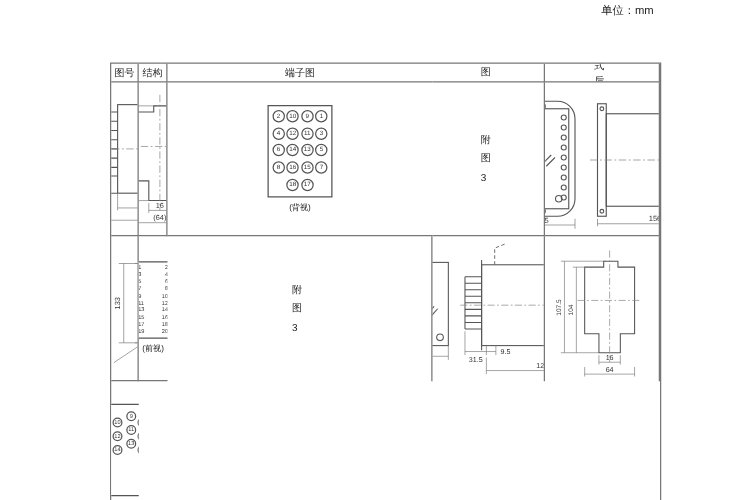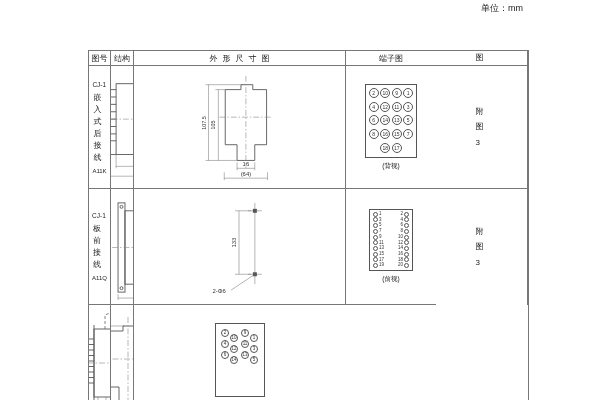--- a/index.html
+++ b/index.html
@@ -51,21 +51,20 @@
 <body>
 
 <div class="page">
 
   <div class="unit">单位：mm</div>
 
   <div class="tbl">
 
     <div class="cell hdr">图号</div>
     <div class="cell hdr">结构</div>
-    <div class="cell hdr sp">外形尺寸图</div>
     <div class="cell hdr lc">端子图</div>
 
     <div class="cell">
       <div class="vfig">附图3</div>
     </div>
     <div class="cell">
       <div class="vstruct">
         <div class="vtop">CJ-1</div>
         <div class="vmid">嵌入式后接线</div>
         <div class="vbot">A11K</div>
@@ -166,27 +165,20 @@
         <div class="circ c10">15</div>
         <div class="circ c10">7</div>
         <div class="circ c10" style="grid-column:2">18</div>
         <div class="circ c10" style="grid-column:3">17</div>
       </div>
       <div class="tlabel">(背视)</div>
     </div>
 
     <div class="cell">
       <div class="vfig">附图3</div>
-    </div>
-    <div class="cell">
-      <div class="vstruct">
-        <div class="vtop">CJ-1</div>
-        <div class="vmid">板前接线</div>
-        <div class="vbot">A11Q</div>
-      </div>
     </div>
     <div class="cell">
       <svg width="212" height="116" viewBox="0 0 212 116">
         <g>
           <rect class="ln" x="32" y="12" width="52" height="92" rx="14"></rect>
           <rect class="ln" x="37" y="18" width="42" height="80"></rect>
           <g class="ln">
             <circle cx="41" cy="25" r="2"></circle>
               <circle cx="41" cy="33" r="2"></circle>
               <circle cx="41" cy="41" r="2"></circle>

